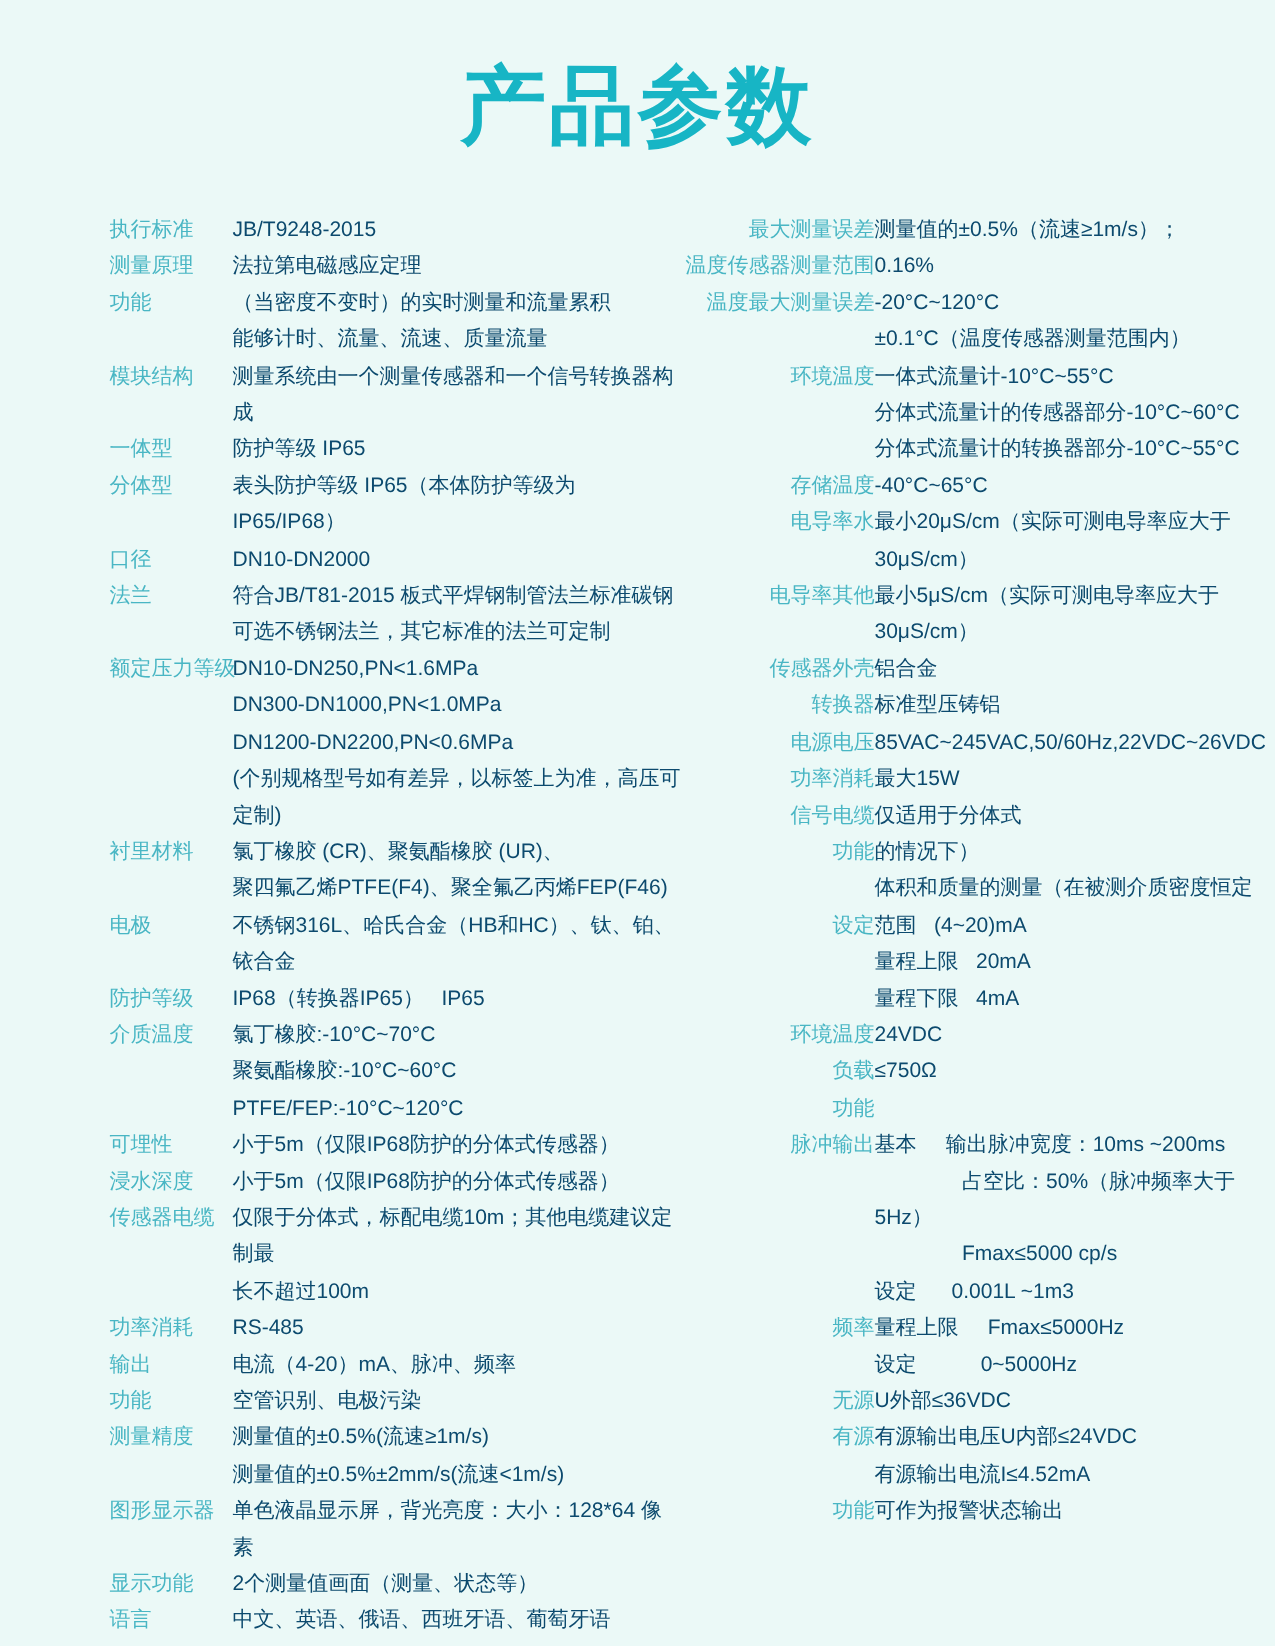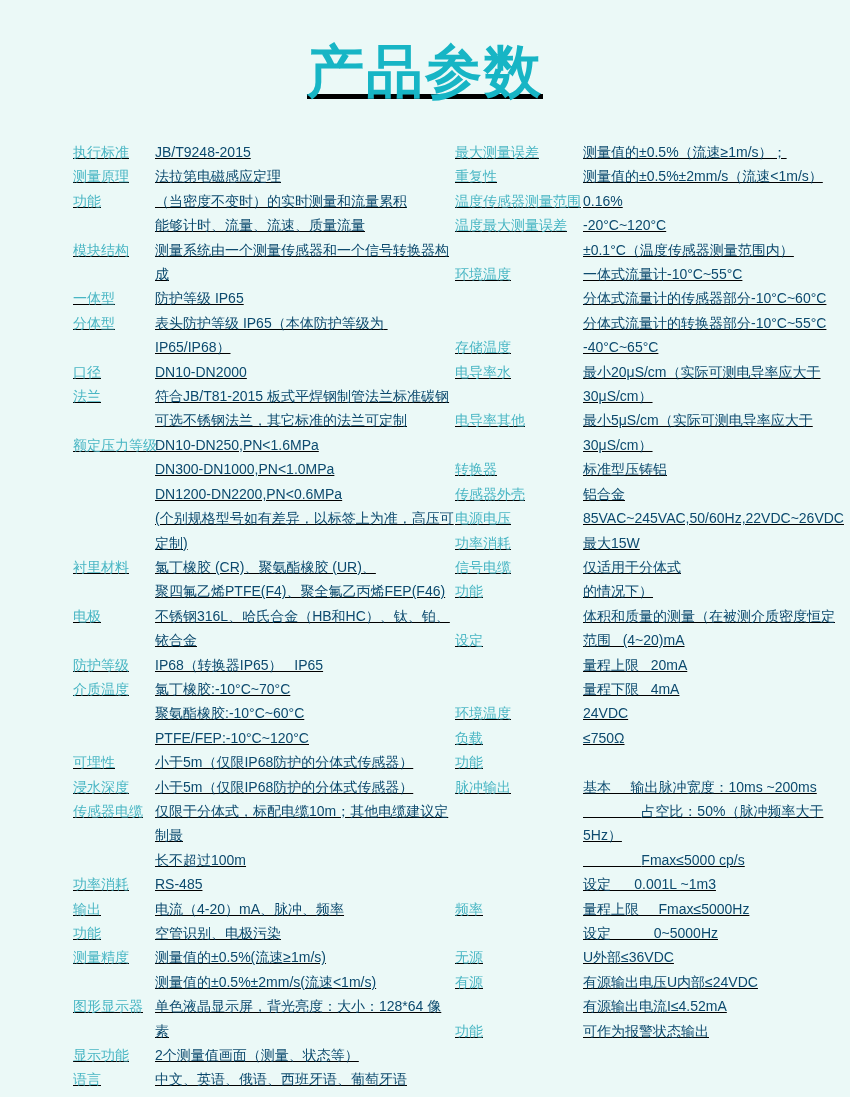--- a/index.html
+++ b/index.html
@@ -9,21 +9,20 @@
     height: 1097px;
     background: #ebf9f7;
     font-family: "Liberation Sans", "DejaVu Sans", sans-serif;
     overflow: hidden;
   }
   .page {
     width: 850px;
     height: 1097px;
     box-sizing: border-box;
     background: #ebf9f7;
-    text-decoration: underline;
   }
   .title {
     text-align: center;
     color: #17b5c5;
     font-size: 57px;
     font-weight: bold;
     letter-spacing: 2px;
     padding-top: 40px;
     line-height: 62px;
   }
@@ -42,21 +41,21 @@
     align-items: flex-start;
   }
   .spec-label {
     color: #49b6c4;
     font-size: 14px;
     line-height: 24.4px;
     flex-shrink: 0;
     white-space: nowrap;
   }
   .col-left  .spec-label { width: 82px; }
-  .col-right .spec-label { width: 128px; }
+  .col-right .spec-label { width: 128px; text-align: right; }
   .spec-value {
     color: #0c4a6e;
     font-size: 14px;
     line-height: 24.4px;
     white-space: pre-wrap;
   }
   .spec-line { min-height: 24.4px; }
 </style>
 </head>
 <body>
@@ -165,24 +164,20 @@
           <div class="spec-label">操作单元</div>
           <div class="spec-value"><div class="spec-line">4个机械按键或4个触摸按键</div></div>
         </div>
       </div>
       <div class="column col-right">
         <div class="spec-row">
           <div class="spec-label">最大测量误差</div>
           <div class="spec-value"><div class="spec-line">测量值的±0.5%（流速≥1m/s）；</div></div>
         </div>
         <div class="spec-row">
-          <div class="spec-label">重复性</div>
-          <div class="spec-value"><div class="spec-line">测量值的±0.5%±2mm/s（流速&lt;1m/s）</div></div>
-        </div>
-        <div class="spec-row">
           <div class="spec-label">温度传感器测量范围</div>
           <div class="spec-value"><div class="spec-line">0.16%</div></div>
         </div>
         <div class="spec-row">
           <div class="spec-label">温度最大测量误差</div>
           <div class="spec-value"><div class="spec-line">-20°C~120°C</div><div class="spec-line">±0.1°C（温度传感器测量范围内）</div></div>
         </div>
         <div class="spec-row">
           <div class="spec-label">环境温度</div>
           <div class="spec-value"><div class="spec-line">一体式流量计-10°C~55°C</div><div class="spec-line">分体式流量计的传感器部分-10°C~60°C</div><div class="spec-line">分体式流量计的转换器部分-10°C~55°C</div></div>
@@ -193,26 +188,26 @@
         </div>
         <div class="spec-row">
           <div class="spec-label">电导率水</div>
           <div class="spec-value"><div class="spec-line">最小20μS/cm（实际可测电导率应大于</div><div class="spec-line">30μS/cm）</div></div>
         </div>
         <div class="spec-row">
           <div class="spec-label">电导率其他</div>
           <div class="spec-value"><div class="spec-line">最小5μS/cm（实际可测电导率应大于</div><div class="spec-line">30μS/cm）</div></div>
         </div>
         <div class="spec-row">
+          <div class="spec-label">传感器外壳</div>
+          <div class="spec-value"><div class="spec-line">铝合金</div></div>
+        </div>
+        <div class="spec-row">
           <div class="spec-label">转换器</div>
           <div class="spec-value"><div class="spec-line">标准型压铸铝</div></div>
-        </div>
-        <div class="spec-row">
-          <div class="spec-label">传感器外壳</div>
-          <div class="spec-value"><div class="spec-line">铝合金</div></div>
         </div>
         <div class="spec-row">
           <div class="spec-label">电源电压</div>
           <div class="spec-value"><div class="spec-line">85VAC~245VAC,50/60Hz,22VDC~26VDC</div></div>
         </div>
         <div class="spec-row">
           <div class="spec-label">功率消耗</div>
           <div class="spec-value"><div class="spec-line">最大15W</div></div>
         </div>
         <div class="spec-row">

